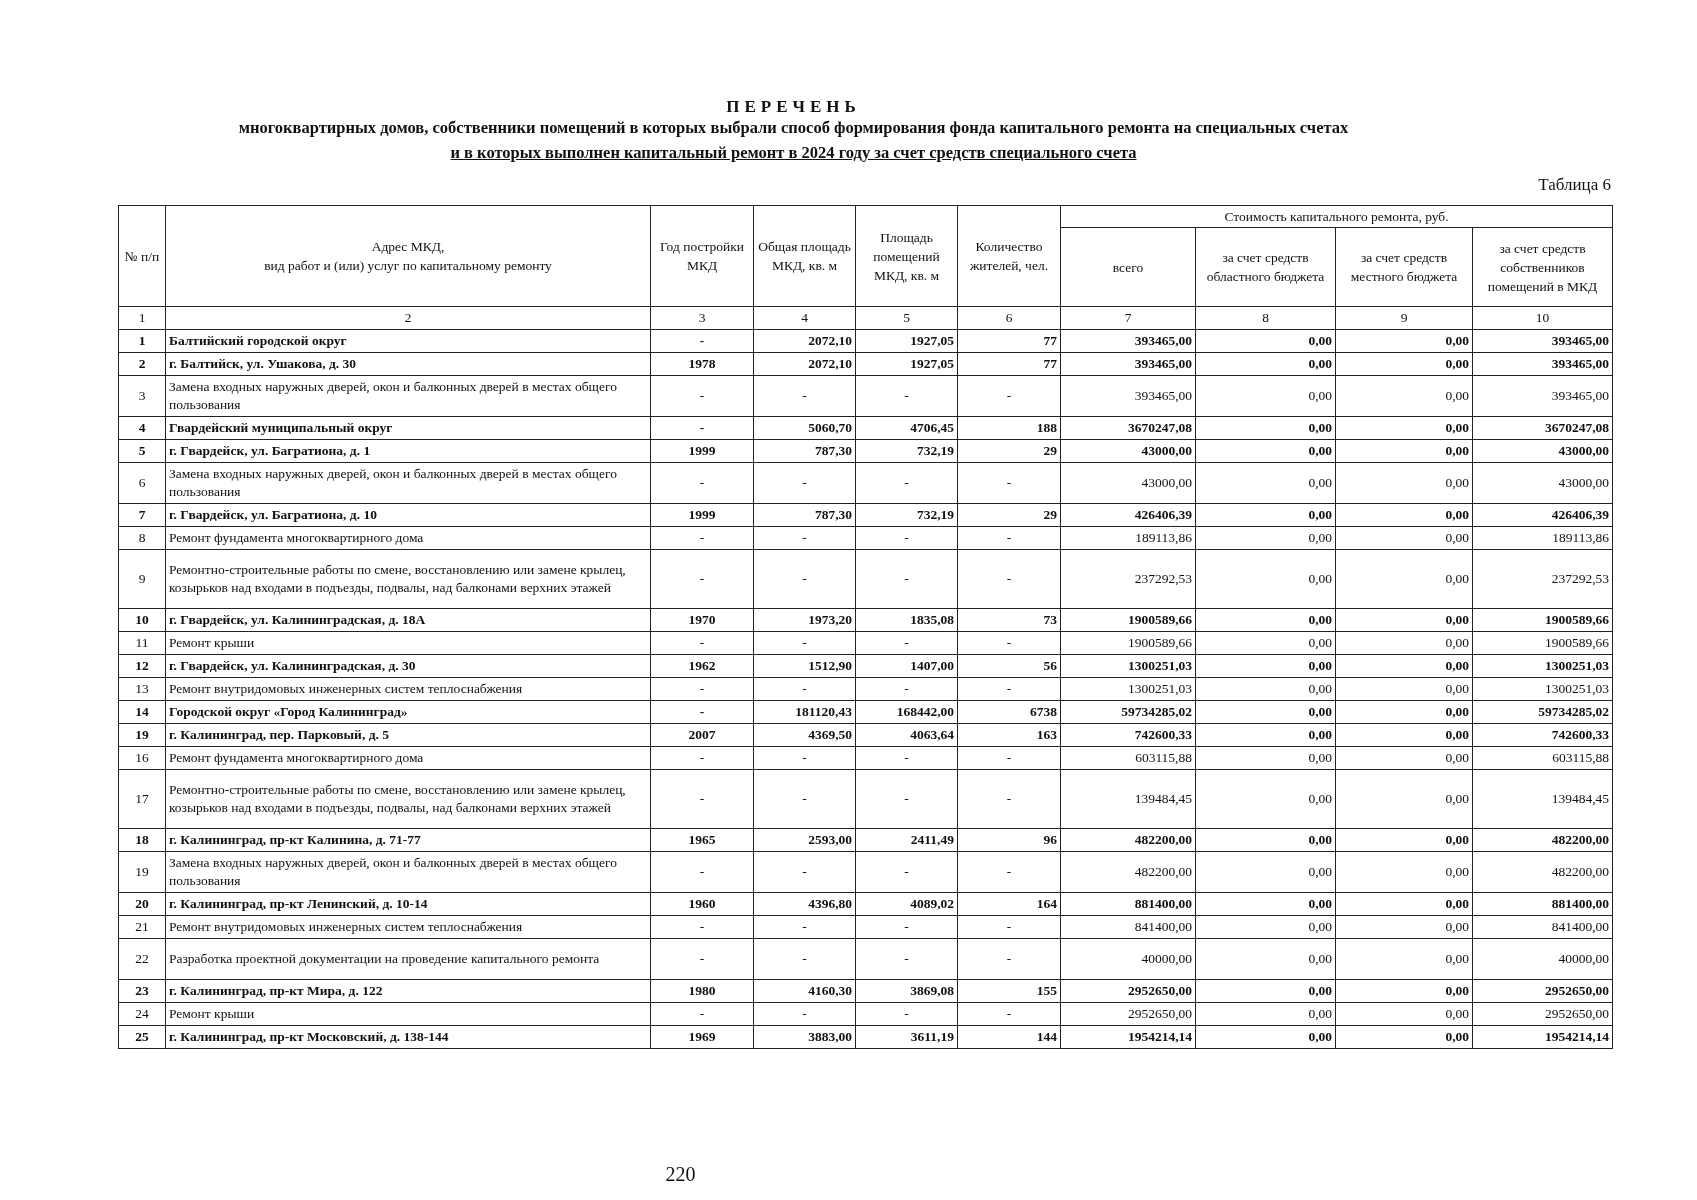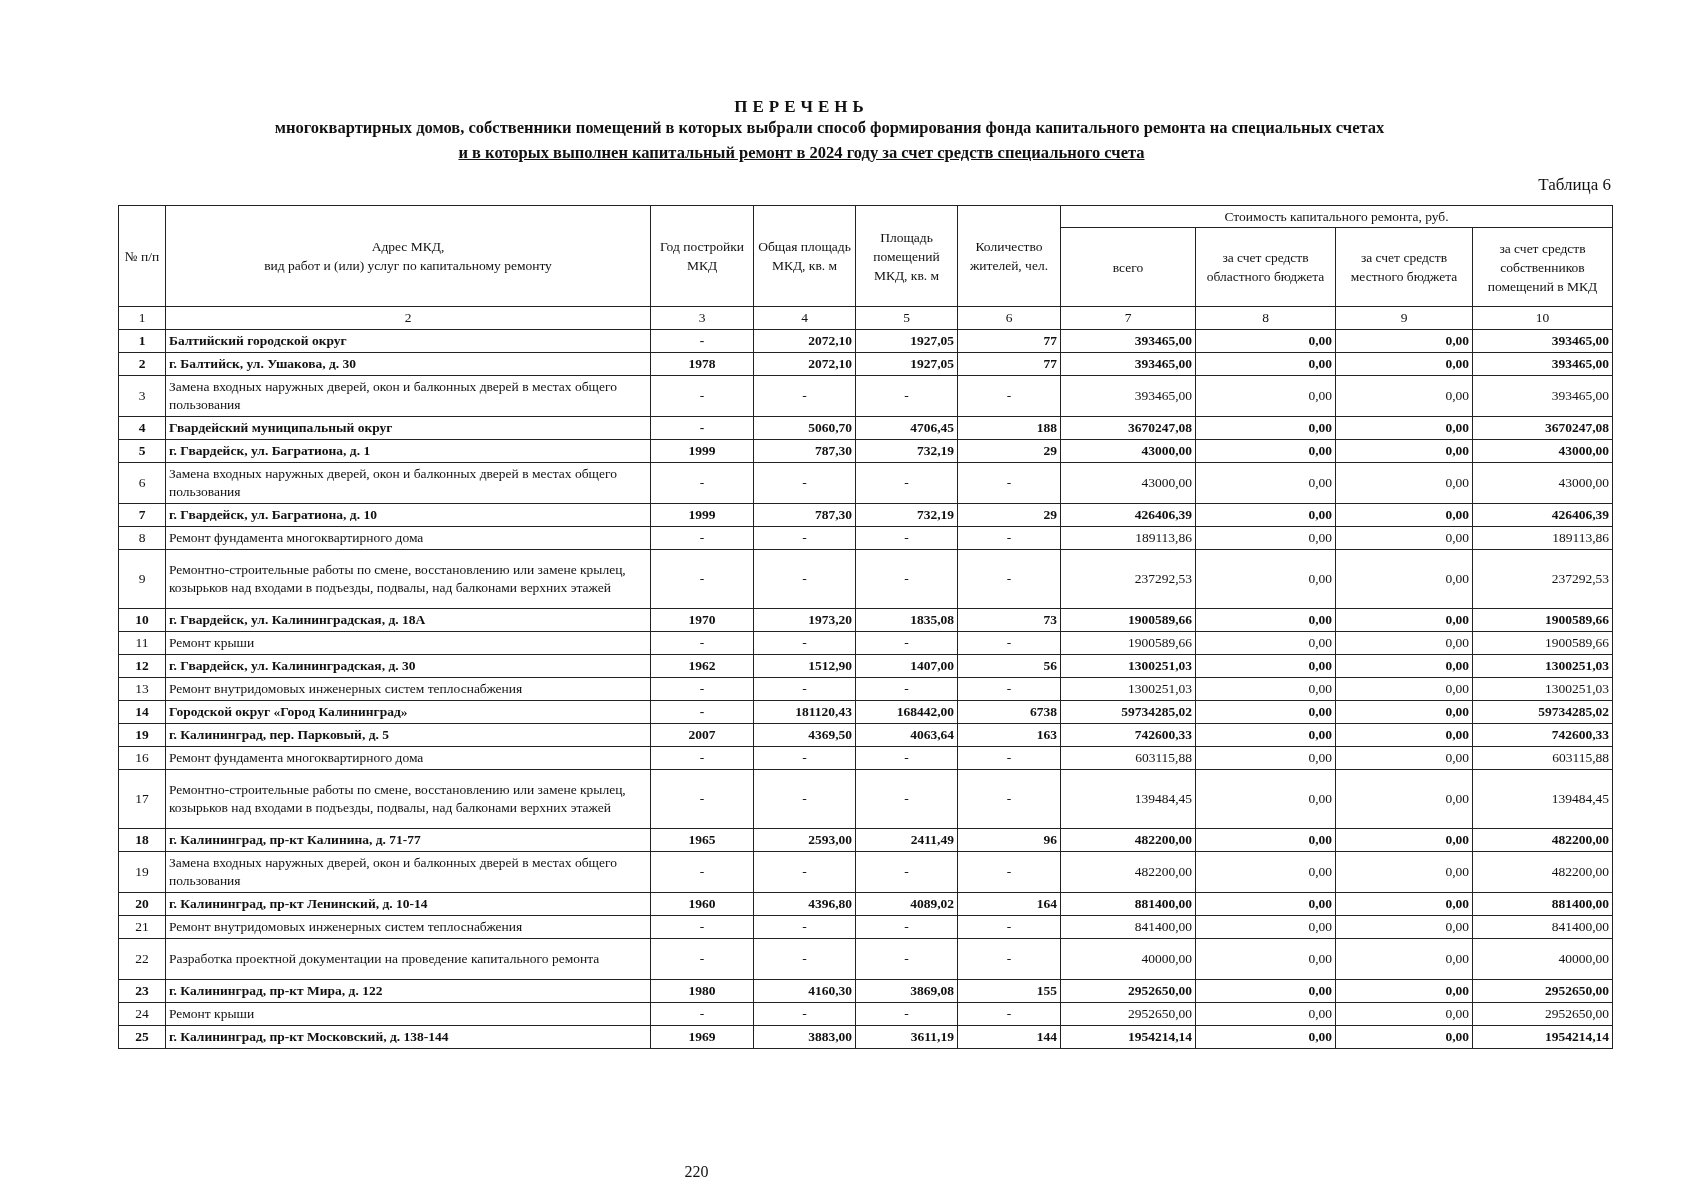--- a/index.html
+++ b/index.html
@@ -1,35 +1,35 @@
 <!DOCTYPE html>
 <html><head>
 <meta charset="utf-8">
 <style>
   html, body { margin: 0; padding: 0; background: #ffffff; }
   body { width: 1697px; height: 1200px; position: relative; overflow: hidden;
          font-family: "Liberation Serif", "DejaVu Serif", serif; color: #111; }
-  .title { position: absolute; left: 8px; width: 1587px; text-align: center; font-weight: bold; }
+  .title { position: absolute; left: 0; width: 1587px; text-align: center; font-weight: bold; }
   .t1 { top: 97px; font-size: 17px; letter-spacing: 5px; }
-  .t2 { top: 118px; font-size: 16.5px; margin-left: 28px; }
+  .t2 { top: 118px; font-size: 16.5px; }
   .t3 { top: 143px; font-size: 16.5px; text-decoration: underline; }
   .tabnum { position: absolute; top: 175px; right: 86px; font-size: 17px; }
   table { position: absolute; left: 118px; top: 205px; border-collapse: collapse; table-layout: fixed; width: 1494px; }
   td, th { border: 1.5px solid #222; font-size: 13.5px; padding: 0 3px; line-height: 18px; vertical-align: middle; font-weight: normal; }
   th { text-align: center; font-size: 13.5px; line-height: 19px; }
   .num { text-align: right; }
   .c { text-align: center; }
   .l { text-align: left; }
   tr.b td { font-weight: bold; }
   tr.hdr2 th { height: 78px; }
   tr.colnum td { text-align: center; height: 22px; }
   tr.r1 td { height: 22px; }
   tr.r2 td { height: 40px; }
   tr.r3 td { height: 58px; }
-  .page { position: absolute; top: 1163px; left: 0; width: 1361px; text-align: center; font-size: 16px; margin-left: 16px; }
+  .page { position: absolute; top: 1163px; left: 0; width: 1361px; text-align: center; font-size: 20px; }
 </style>
 </head>
 <body>
 
 <div class="title t1">ПЕРЕЧЕНЬ</div>
 <div class="title t2">многоквартирных домов, собственники помещений в которых выбрали способ формирования фонда капитального ремонта на специальных счетах</div>
 <div class="title t3">и в которых выполнен капитальный ремонт в 2024 году за счет средств специального счета</div>
 <div class="tabnum">Таблица 6</div>
 
 <table>

